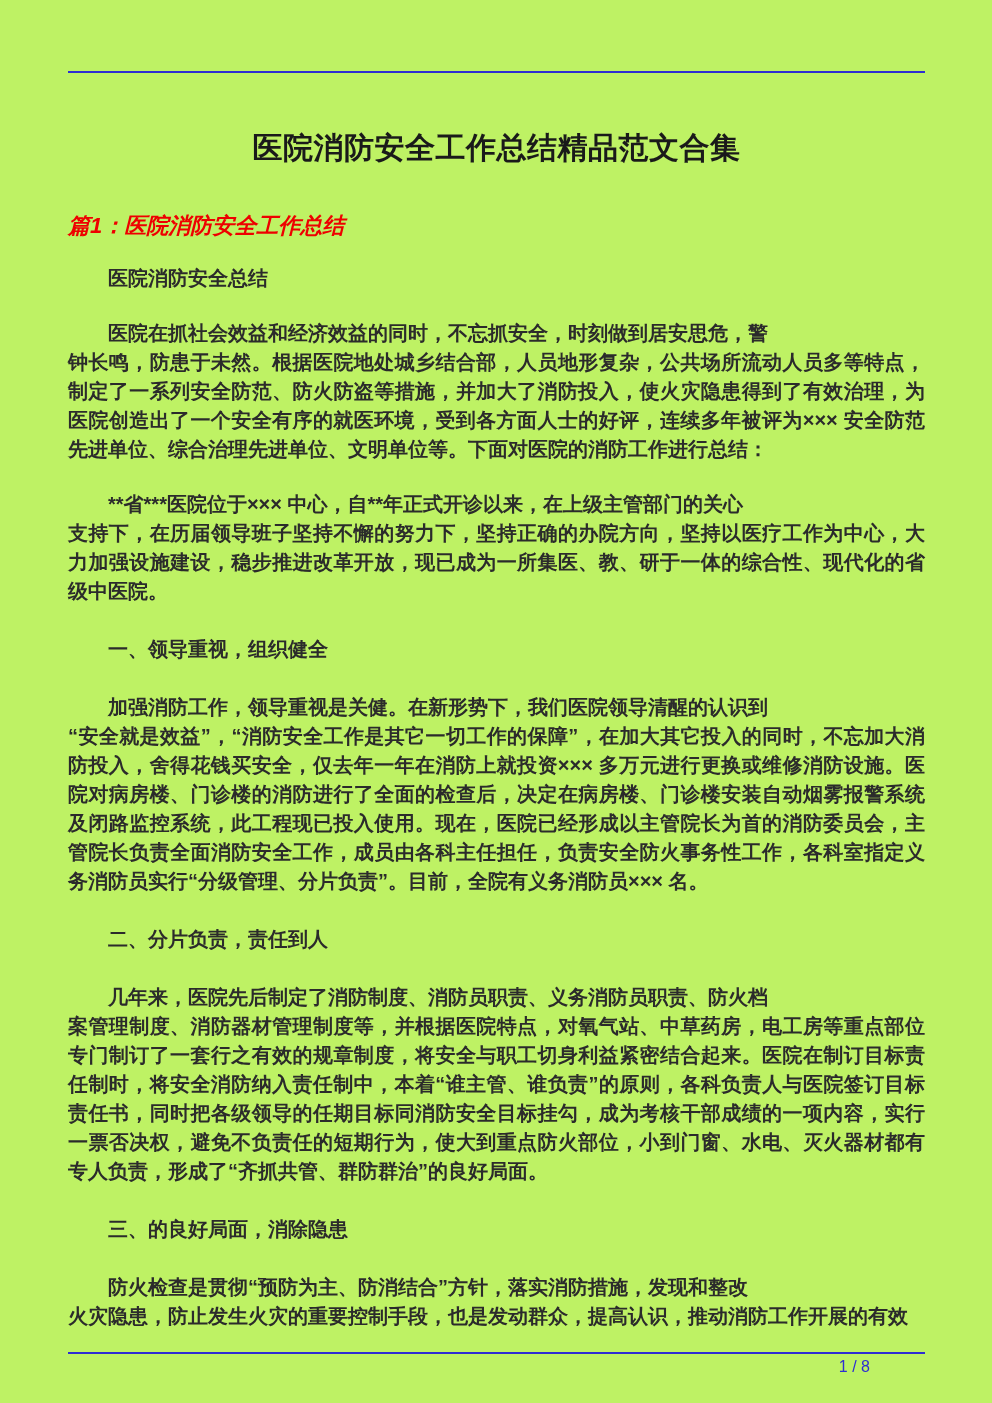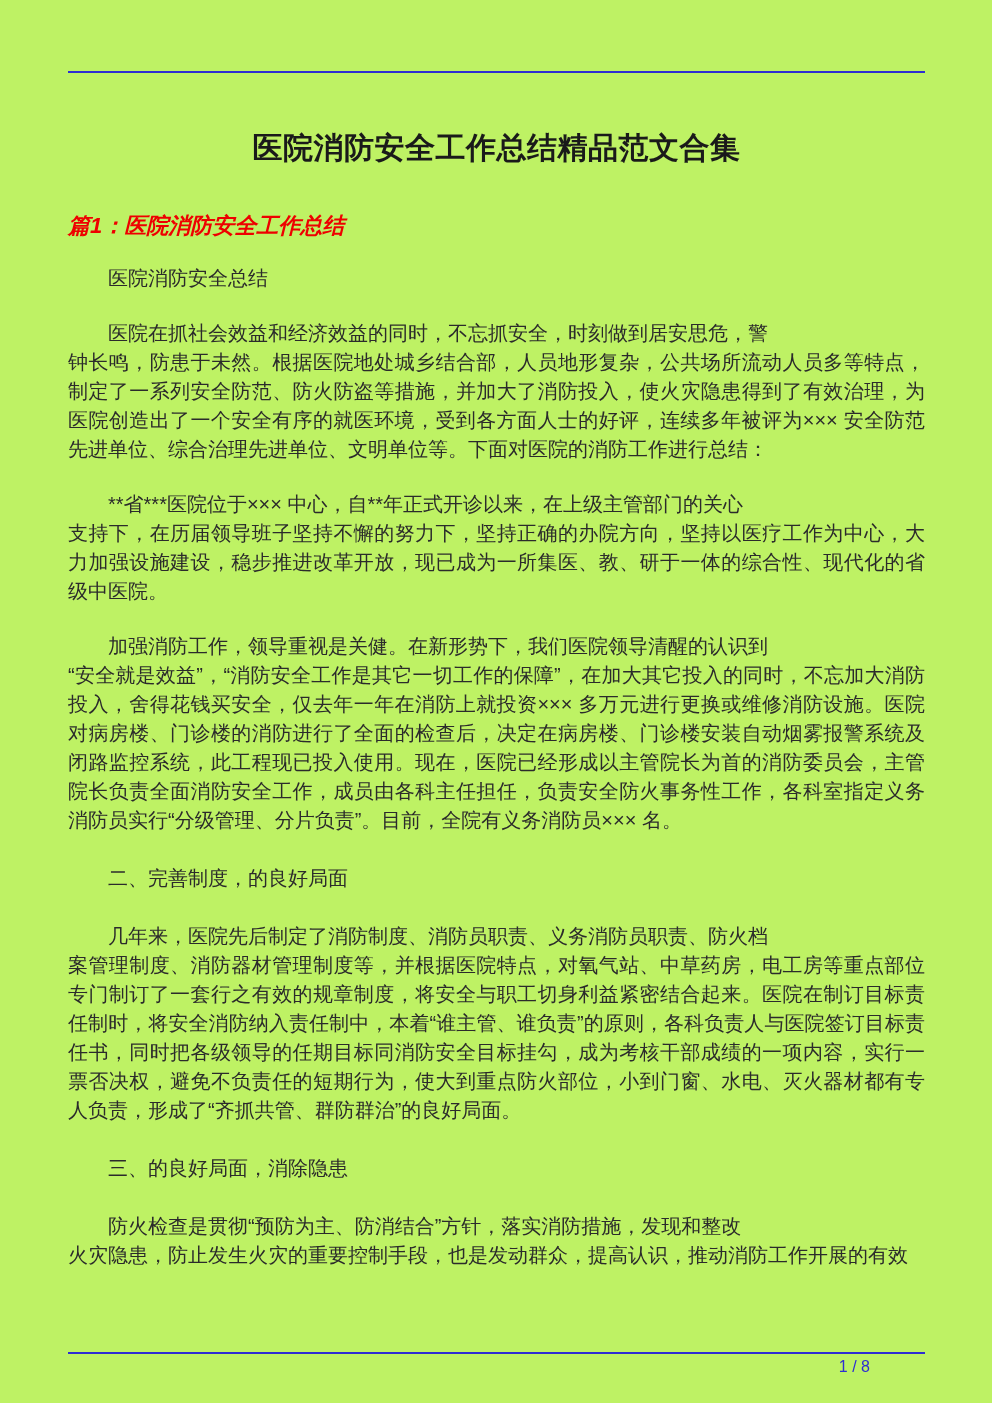--- a/index.html
+++ b/index.html
@@ -51,20 +51,21 @@
   .body-text {
     padding-top: 10px;
     font-size: 20px;
     line-height: 29px;
     text-align: justify;
   }
   .body-text p {
     margin: 0;
     padding: 13px 0;
     text-indent: 2em;
+    font-weight: bold;
   }
   .body-text p.subheading {
     padding-top: 16px;
     padding-bottom: 16px;
   }
   .page-number {
     position: absolute;
     top: 1358px;
     right: 122px;
     font-size: 16px;
@@ -77,22 +78,23 @@
 <div class="page">
   <div class="rule top"></div>
 
   <div class="content">
     <h1 class="doc-title">医院消防安全工作总结精品范文合集</h1>
     <h2 class="section-heading">篇1：医院消防安全工作总结</h2>
     <div class="body-text">
         <p>医院消防安全总结</p>
         <p>医院在抓社会效益和经济效益的同时，不忘抓安全，时刻做到居安思危，警<br>钟长鸣，防患于未然。根据医院地处城乡结合部，人员地形复杂，公共场所流动人员多等特点，制定了一系列安全防范、防火防盗等措施，并加大了消防投入，使火灾隐患得到了有效治理，为医院创造出了一个安全有序的就医环境，受到各方面人士的好评，连续多年被评为××× 安全防范先进单位、综合治理先进单位、文明单位等。下面对医院的消防工作进行总结：</p>
         <p>**省***医院位于××× 中心，自**年正式开诊以来，在上级主管部门的关心<br>支持下，在历届领导班子坚持不懈的努力下，坚持正确的办院方向，坚持以医疗工作为中心，大力加强设施建设，稳步推进改革开放，现已成为一所集医、教、研于一体的综合性、现代化的省级中医院。</p>
+        <p class="subheading">一、领导重视，组织健全</p>
         <p>加强消防工作，领导重视是关健。在新形势下，我们医院领导清醒的认识到<br>“安全就是效益”，“消防安全工作是其它一切工作的保障”，在加大其它投入的同时，不忘加大消防投入，舍得花钱买安全，仅去年一年在消防上就投资××× 多万元进行更换或维修消防设施。医院对病房楼、门诊楼的消防进行了全面的检查后，决定在病房楼、门诊楼安装自动烟雾报警系统及闭路监控系统，此工程现已投入使用。现在，医院已经形成以主管院长为首的消防委员会，主管院长负责全面消防安全工作，成员由各科主任担任，负责安全防火事务性工作，各科室指定义务消防员实行“分级管理、分片负责”。目前，全院有义务消防员××× 名。</p>
-        <p class="subheading">二、完善制度，的良好局面</p>
+        <p class="subheading">二、分片负责，责任到人</p>
         <p>几年来，医院先后制定了消防制度、消防员职责、义务消防员职责、防火档<br>案管理制度、消防器材管理制度等，并根据医院特点，对氧气站、中草药房，电工房等重点部位专门制订了一套行之有效的规章制度，将安全与职工切身利益紧密结合起来。医院在制订目标责任制时，将安全消防纳入责任制中，本着“谁主管、谁负责”的原则，各科负责人与医院签订目标责任书，同时把各级领导的任期目标同消防安全目标挂勾，成为考核干部成绩的一项内容，实行一票否决权，避免不负责任的短期行为，使大到重点防火部位，小到门窗、水电、灭火器材都有专人负责，形成了“齐抓共管、群防群治”的良好局面。</p>
         <p class="subheading">三、的良好局面，消除隐患</p>
         <p>防火检查是贯彻“预防为主、防消结合”方针，落实消防措施，发现和整改<br>火灾隐患，防止发生火灾的重要控制手段，也是发动群众，提高认识，推动消防工作开展的有效</p>
       </div>
   </div>
 
   <div class="rule bottom"></div>
   <div class="page-number">1 / 8</div>
 </div>
 

